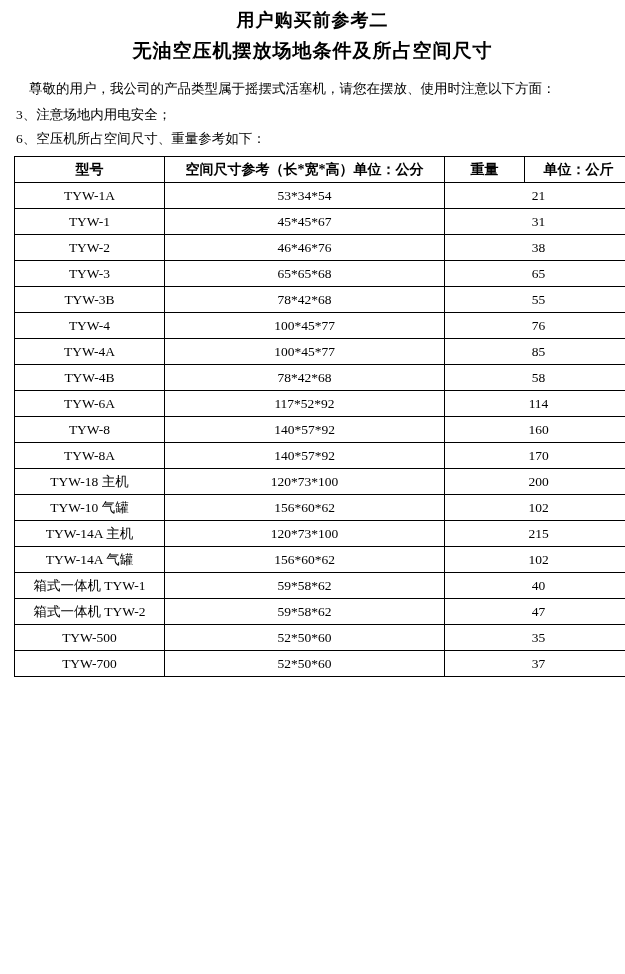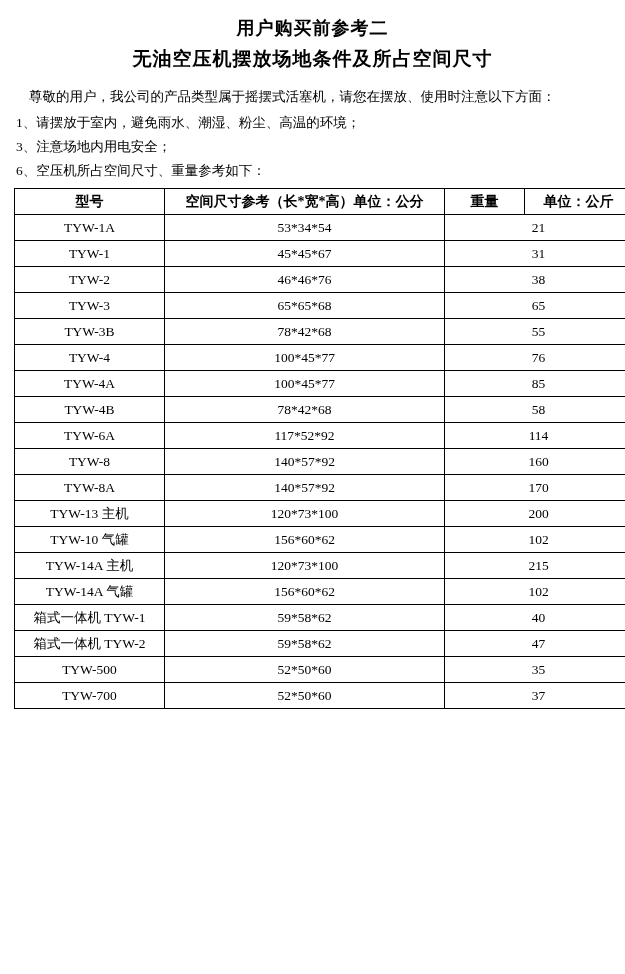--- a/index.html
+++ b/index.html
@@ -19,21 +19,21 @@
     width: 625px;
     height: 974px;
     box-sizing: border-box;
     padding: 8px 14px 0 14px;
   }
   .title-main {
     text-align: center;
     font-size: 18px;
     font-weight: bold;
     letter-spacing: 1px;
-    margin: 8px 0 6px 0;
+    margin: 0 0 6px 0;
   }
   .title-sub {
     text-align: center;
     font-size: 19px;
     font-weight: bold;
     letter-spacing: 1px;
     margin: 6px 0 14px 0;
   }
   .para {
     font-size: 13.5px;
@@ -75,21 +75,20 @@
 </head>
 <body>
 
 <div class="page">
 
   <div class="title-main">用户购买前参考二</div>
   <div class="title-sub">无油空压机摆放场地条件及所占空间尺寸</div>
 
   <p class="para">尊敬的用户，我公司的产品类型属于摇摆式活塞机，请您在摆放、使用时注意以下方面：</p>
 
-  <div class="para-list">1、请摆放于室内，避免雨水、潮湿、粉尘、高温的环境；</div>
   <div class="para-list">3、注意场地内用电安全；</div>
   <div class="para-list">6、空压机所占空间尺寸、重量参考如下：</div>
 
   <table class="spec">
     <thead>
       <tr>
         <td class="col-model">型号</td>
         <td class="col-dims">空间尺寸参考（长*宽*高）单位：公分</td>
         <td class="col-wt">重量</td>
         <td class="col-unit">单位：公斤</td>
@@ -145,21 +144,21 @@
         <td>TYW-8</td>
         <td>140*57*92</td>
         <td colspan="2">160</td>
       </tr>
       <tr>
         <td>TYW-8A</td>
         <td>140*57*92</td>
         <td colspan="2">170</td>
       </tr>
       <tr>
-        <td class="nowrap">TYW-13 主机</td>
+        <td class="nowrap">TYW-18 主机</td>
         <td>120*73*100</td>
         <td colspan="2">200</td>
       </tr>
       <tr>
         <td class="nowrap">TYW-10 气罐</td>
         <td>156*60*62</td>
         <td colspan="2">102</td>
       </tr>
       <tr>
         <td class="nowrap">TYW-14A 主机</td>

